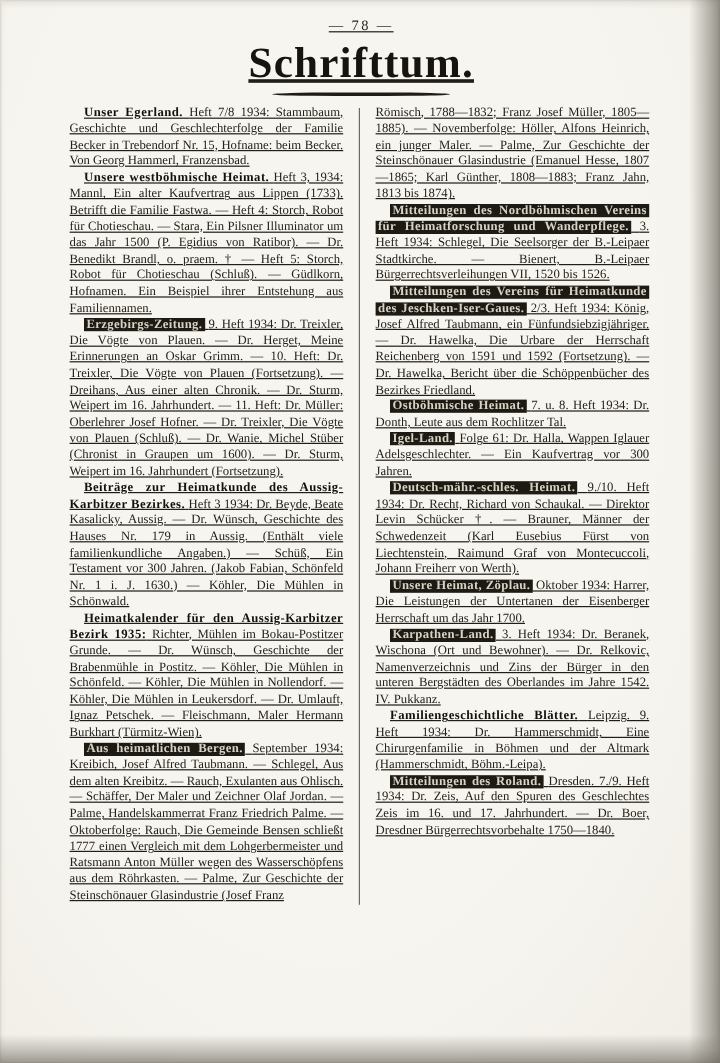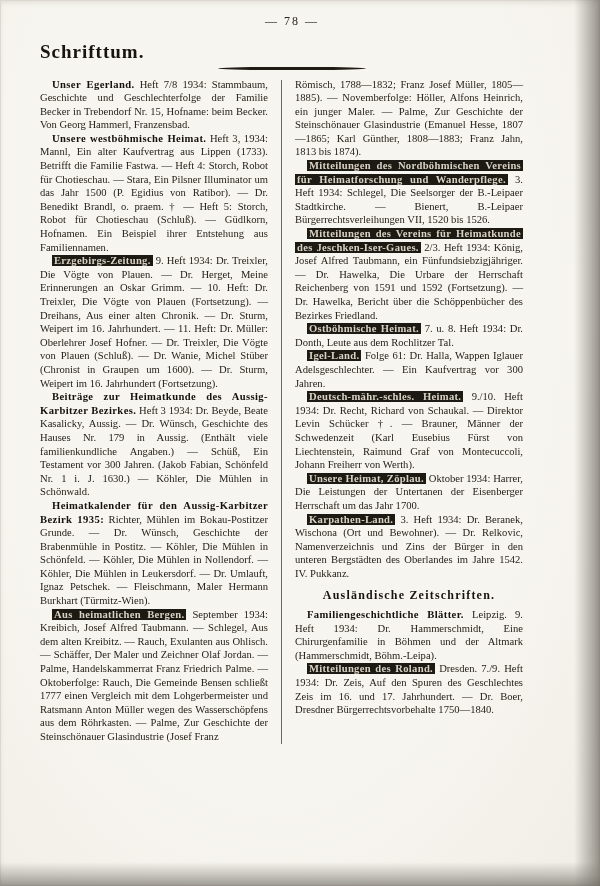--- a/index.html
+++ b/index.html
@@ -21,34 +21,35 @@
     position: absolute; top: 0; right: 0; width: 26px; height: 100%;
     background: linear-gradient(to right, rgba(130,126,117,0) 0%, rgba(130,126,117,0.45) 55%, rgba(108,104,96,0.7) 100%);
     pointer-events: none;
   }
   .scan-edge-bottom {
     position: absolute; bottom: 0; left: 0; width: 100%; height: 24px;
     background: linear-gradient(to bottom, rgba(130,126,117,0) 0%, rgba(130,126,117,0.4) 55%, rgba(108,104,96,0.65) 100%);
     pointer-events: none;
   }
 
-  .content { position: relative; padding: 14px 56px 24px 40px; }
+  .content { position: relative; padding: 14px 56px 24px 58px; text-decoration: underline; }
 
   .page-number {
     text-align: center;
     font-size: 12px;
     letter-spacing: 2px;
     color: #2a261f;
   }
 
   .doc-title {
-    font-size: 19px;
+    text-align: center;
+    font-size: 36px;
     font-weight: bold;
     letter-spacing: 1px;
-    margin-top: 12px;
+    margin-top: 2px;
     color: #17140f;
   }
   .title-rule {
     width: 148px; height: 2.5px;
     margin: 4px auto 8px auto;
     background: #201c15;
     border-radius: 60% / 100%;
   }
 
   .columns { display: flex; margin-top: 4px; }
@@ -131,21 +132,20 @@
         <p class="entry"><span class="jt band">Ostböhmische Heimat.</span> <span>7. u. 8. Heft 1934: Dr. Donth, Leute aus dem Rochlitzer Tal.</span></p>
 
         <p class="entry"><span class="jt band">Igel-Land.</span> <span>Folge 61: Dr. Halla, Wappen Iglauer Adelsgeschlechter. — Ein Kaufvertrag vor 300 Jahren.</span></p>
 
         <p class="entry"><span class="jt band">Deutsch-mähr.-schles. Heimat.</span> <span>9./10. Heft 1934: Dr. Recht, Richard von Schaukal. — Direktor Levin Schücker †. — Brauner, Männer der Schwedenzeit (Karl Eusebius Fürst von Liechtenstein, Raimund Graf von Montecuccoli, Johann Freiherr von Werth).</span></p>
 
         <p class="entry"><span class="jt band">Unsere Heimat, Zöplau.</span> <span>Oktober 1934: Harrer, Die Leistungen der Untertanen der Eisenberger Herrschaft um das Jahr 1700.</span></p>
 
         <p class="entry"><span class="jt band">Karpathen-Land.</span> <span>3. Heft 1934: Dr. Beranek, Wischona (Ort und Bewohner). — Dr. Relkovic, Namenverzeichnis und Zins der Bürger in den unteren Bergstädten des Oberlandes im Jahre 1542. IV. Pukkanz.</span></p>
 
-        <h2 class="section-heading foreign">Ausländische Zeitschriften.</h2>
 
         <p class="entry"><span class="jt sp">Familiengeschichtliche Blätter.</span> <span>Leipzig. 9. Heft 1934: Dr. Hammerschmidt, Eine Chirurgenfamilie in Böhmen und der Altmark (Hammerschmidt, Böhm.-Leipa).</span></p>
 
 
         <p class="entry"><span class="jt band">Mitteilungen des Roland.</span> <span>Dresden. 7./9. Heft 1934: Dr. Zeis, Auf den Spuren des Geschlechtes Zeis im 16. und 17. Jahrhundert. — Dr. Boer, Dresdner Bürgerrechtsvorbehalte 1750—1840.</span></p>
       </div>
 
     </div>
   </div>
 

